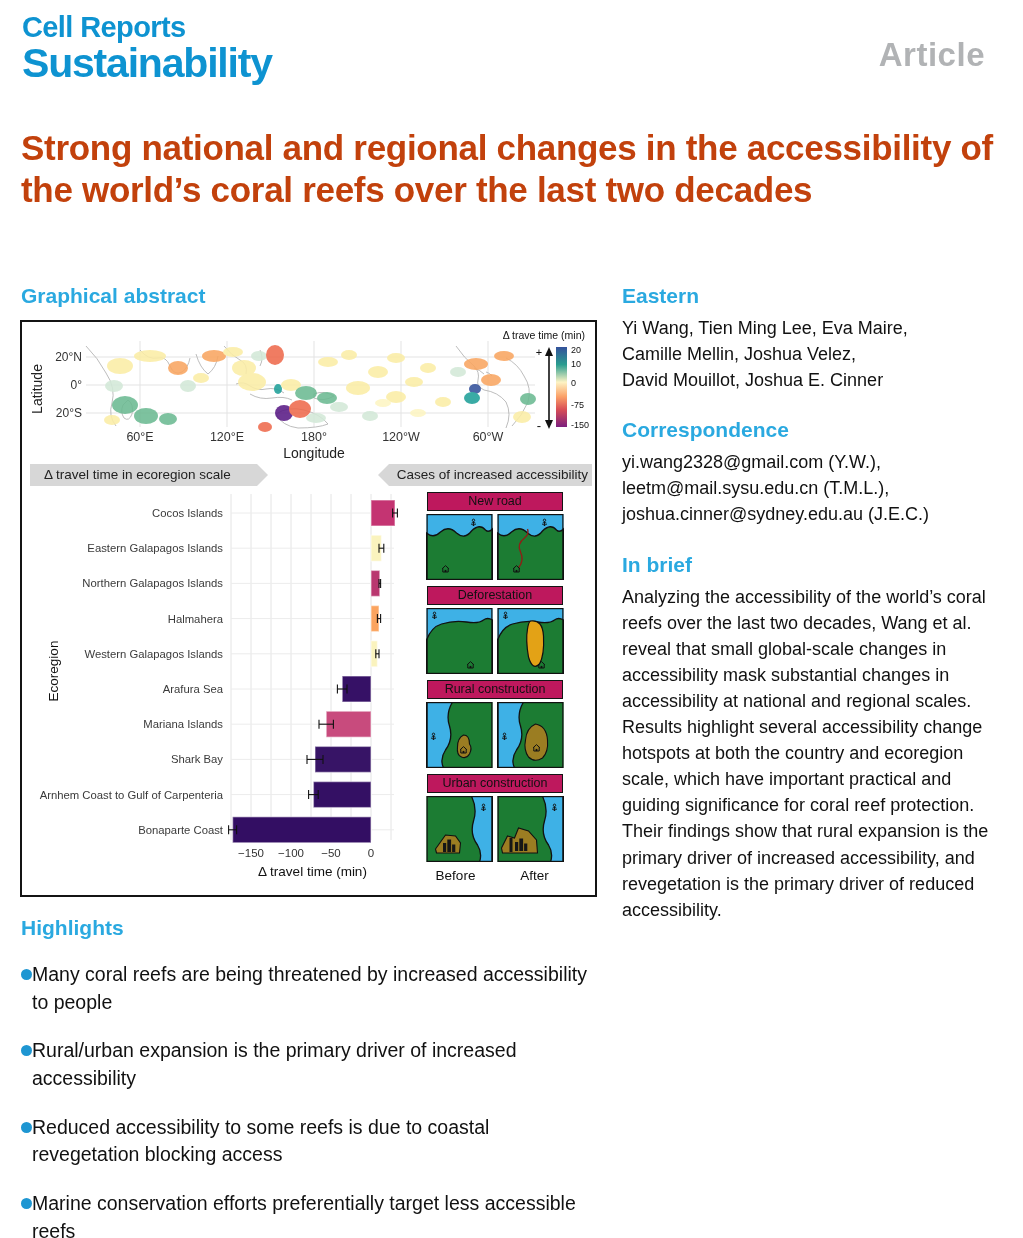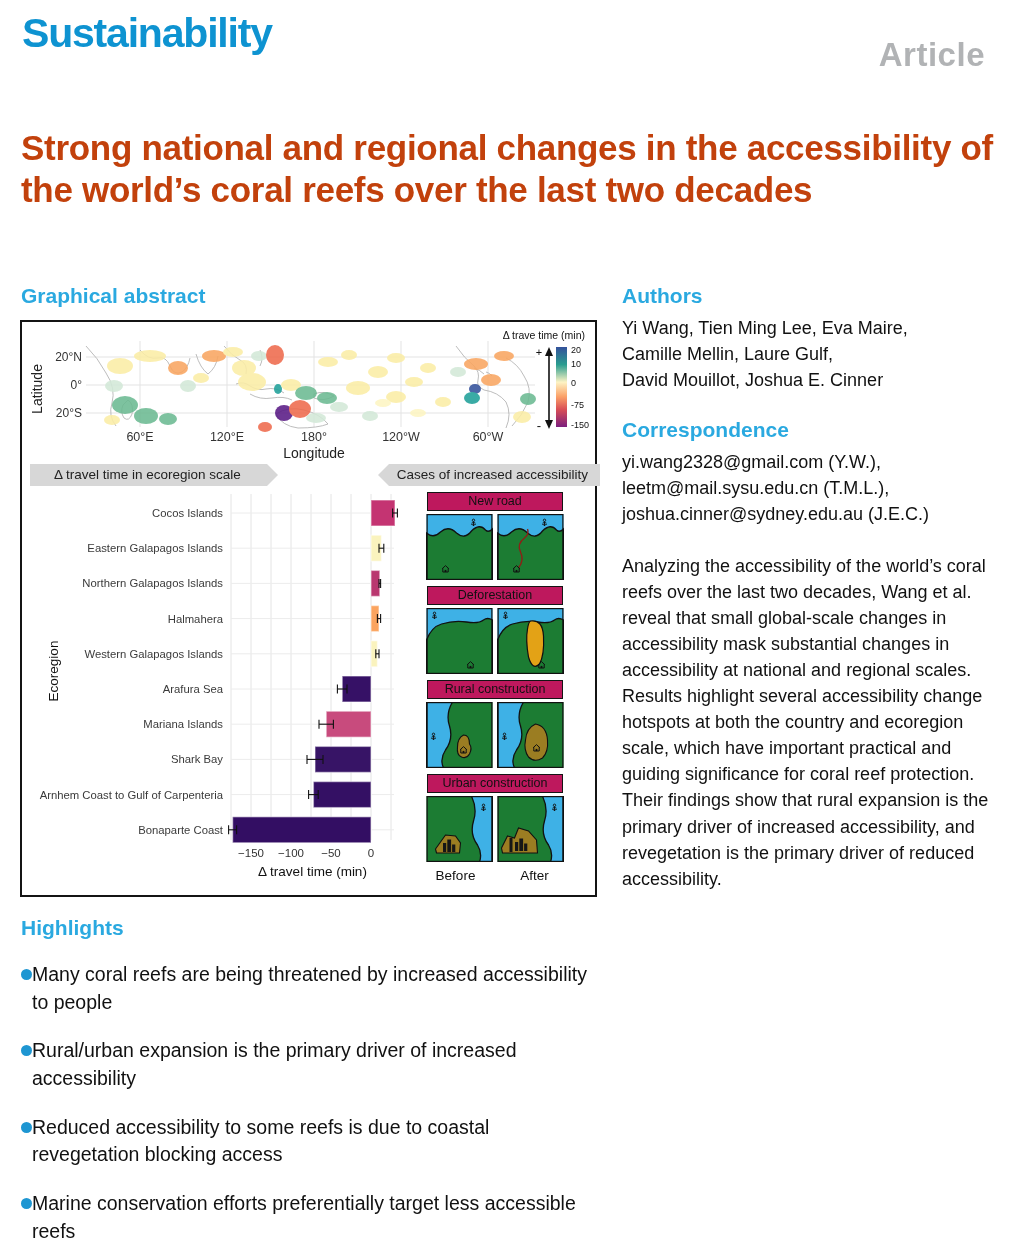--- a/index.html
+++ b/index.html
@@ -20,22 +20,22 @@
   
   .title{position:absolute;left:21px;top:127px;width:988px;font-size:35px;line-height:1.21;font-weight:700;color:#c2410c;letter-spacing:-0.3px;}
 
   .section-heading{font-size:21px;font-weight:700;color:var(--heading-blue);}
   .ga-heading{position:absolute;left:21px;top:284px;}
 
   
   .figure{position:absolute;left:20px;top:320px;width:573px;height:573px;border:2px solid #141414;background:#fff;}
   .ga-map{position:absolute;left:6px;top:6px;}
   .banner{position:absolute;top:142px;height:22px;background:#d7d7d7;color:#222;font-size:13.5px;line-height:22px;white-space:nowrap;}
-  .banner-left{left:8px;width:224px;padding-left:24px;clip-path:polygon(0 0,calc(100% - 11px) 0,100% 50%,calc(100% - 11px) 100%,0 100%);}
-  .banner-right{left:356px;width:210px;padding-right:12px;text-align:right;clip-path:polygon(11px 0,100% 0,100% 100%,11px 100%,0 50%);}
+  .banner-left{left:8px;width:224px;padding-left:14px;clip-path:polygon(0 0,calc(100% - 11px) 0,100% 50%,calc(100% - 11px) 100%,0 100%);}
+  .banner-right{left:356px;width:210px;padding-right:4px;text-align:right;clip-path:polygon(11px 0,100% 0,100% 100%,11px 100%,0 50%);}
   .ga-chart{position:absolute;left:4px;top:166px;}
 
   .cases{position:absolute;left:404px;top:170px;width:138px;}
   .case-group{margin-bottom:6px;}
   .case-title{height:17px;border:1.5px solid #141414;background:#be185d;font-size:12.5px;line-height:16px;text-align:center;color:#111;margin:0 1px;}
   .case-panels{display:flex;gap:4px;margin-top:3px;}
   .ba-row{display:flex;gap:20px;margin-top:2px;}
   .ba-row div{width:67px;text-align:center;font-size:13.5px;color:#111;}
 
   
@@ -77,20 +77,21 @@
       <stop offset="0.62" stop-color="#fba168"></stop>
       <stop offset="0.78" stop-color="#d94f57"></stop>
       <stop offset="1" stop-color="#7c1f7e"></stop>
     </linearGradient>
   </defs>
 </svg>
 
 <div class="page">
 
   <div class="journal">
+    <div class="l1">Cell Reports</div>
     <div class="l2">Sustainability</div>
   </div>
   <div class="article-label">Article</div>
 
   <div class="title">Strong national and regional changes in the accessibility of the world’s coral reefs over the last two decades</div>
 
   <div class="section-heading ga-heading">Graphical abstract</div>
 
   <div class="figure">
 
@@ -390,29 +391,30 @@
         <span>Reduced accessibility to some reefs is due to coastal revegetation blocking access</span>
       </div>
     <div class="hl-item">
         <span class="hl-dot"></span>
         <span>Marine conservation efforts preferentially target less accessible reefs</span>
       </div>
   </div>
 
   <div class="right-col">
     <div class="rc-block">
-      <div class="section-heading">Authors</div>
+      <div class="section-heading">Eastern</div>
       <div class="rc-line">Yi Wang, Tien Ming Lee, Eva Maire,</div>
-      <div class="rc-line">Camille Mellin, Laure Gulf,</div>
+      <div class="rc-line">Camille Mellin, Joshua Velez,</div>
       <div class="rc-line">David Mouillot, Joshua E. Cinner</div>
     </div>
     <div class="rc-block">
       <div class="section-heading">Correspondence</div>
       <div class="rc-line">yi.wang2328@gmail.com (Y.W.),</div>
       <div class="rc-line">leetm@mail.sysu.edu.cn (T.M.L.),</div>
       <div class="rc-line">joshua.cinner@sydney.edu.au (J.E.C.)</div>
     </div>
     <div class="rc-block">
+      <div class="section-heading">In brief</div>
       <div class="rc-text">Analyzing the accessibility of the world’s coral reefs over the last two decades, Wang et al. reveal that small global-scale changes in accessibility mask substantial changes in accessibility at national and regional scales. Results highlight several accessibility change hotspots at both the country and ecoregion scale, which have important practical and guiding significance for coral reef protection. Their findings show that rural expansion is the primary driver of increased accessibility, and revegetation is the primary driver of reduced accessibility.</div>
     </div>
   </div>
 
 </div>
 
 </body></html>

